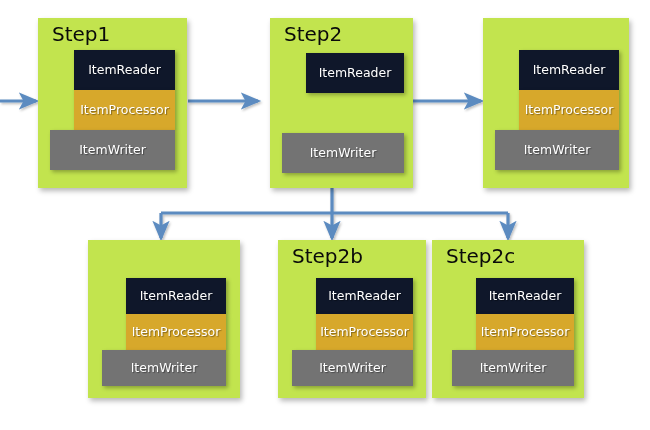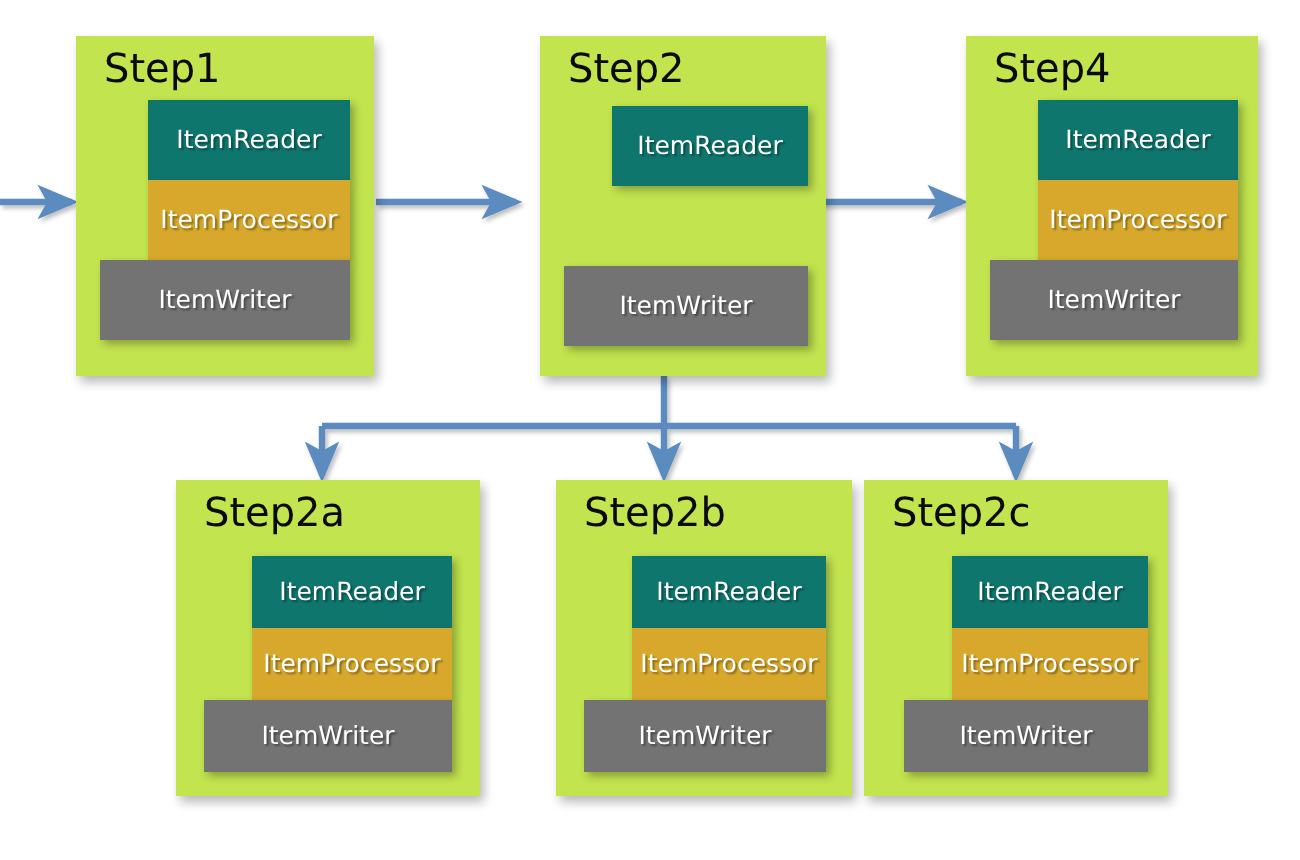--- a/index.html
+++ b/index.html
@@ -65,21 +65,21 @@
     color: #ffffff;
     font-size: 12.5px;
     line-height: 1;
     display: flex;
     align-items: center;
     justify-content: center;
     text-shadow: 1px 1px 1px rgba(0,0,0,0.38);
     box-shadow: 2px 2px 4px rgba(0,0,0,0.30);
     white-space: nowrap;
   }
-  .band.reader    { background: #0f766e; margin-left: 24px; }
+  .band.reader    { background: #0f172a; margin-left: 24px; }
   .band.processor { background: #d7a82b; margin-left: 24px; }
   .band.writer    { background: #737373; }
 
   .band-gap { background: transparent; box-shadow: none; }
 </style>
 </head>
 <body>
 
 <div id="diagram">
 
@@ -125,30 +125,28 @@
   <div class="step-box" style="left:270px; top:18px; width:143px; height:170px;">
     <div class="step-title">Step2</div>
     <div class="band-stack" style="left:12px; top:35px; width:122px;">
       <div class="band reader" style="height:40px;">ItemReader</div>
       <div class="band band-gap" style="height:40px;"></div>
       <div class="band writer" style="height:40px;">ItemWriter</div>
     </div>
   </div>
 
   <div class="step-box" style="left:483px; top:18px; width:146px; height:170px;">
-    <div class="step-title">Step4</div>
     <div class="band-stack" style="left:12px; top:32px; width:124px;">
       <div class="band reader" style="height:40px;">ItemReader</div>
       <div class="band processor" style="height:40px;">ItemProcessor</div>
       <div class="band writer" style="height:40px;">ItemWriter</div>
     </div>
   </div>
 
   <div class="step-box" style="left:88px; top:240px; width:152px; height:158px;">
-    <div class="step-title">Step2a</div>
     <div class="band-stack" style="left:14px; top:38px; width:124px;">
       <div class="band reader" style="height:36px;">ItemReader</div>
       <div class="band processor" style="height:36px;">ItemProcessor</div>
       <div class="band writer" style="height:36px;">ItemWriter</div>
     </div>
   </div>
 
   <div class="step-box" style="left:278px; top:240px; width:148px; height:158px;">
     <div class="step-title">Step2b</div>
     <div class="band-stack" style="left:14px; top:38px; width:121px;">

